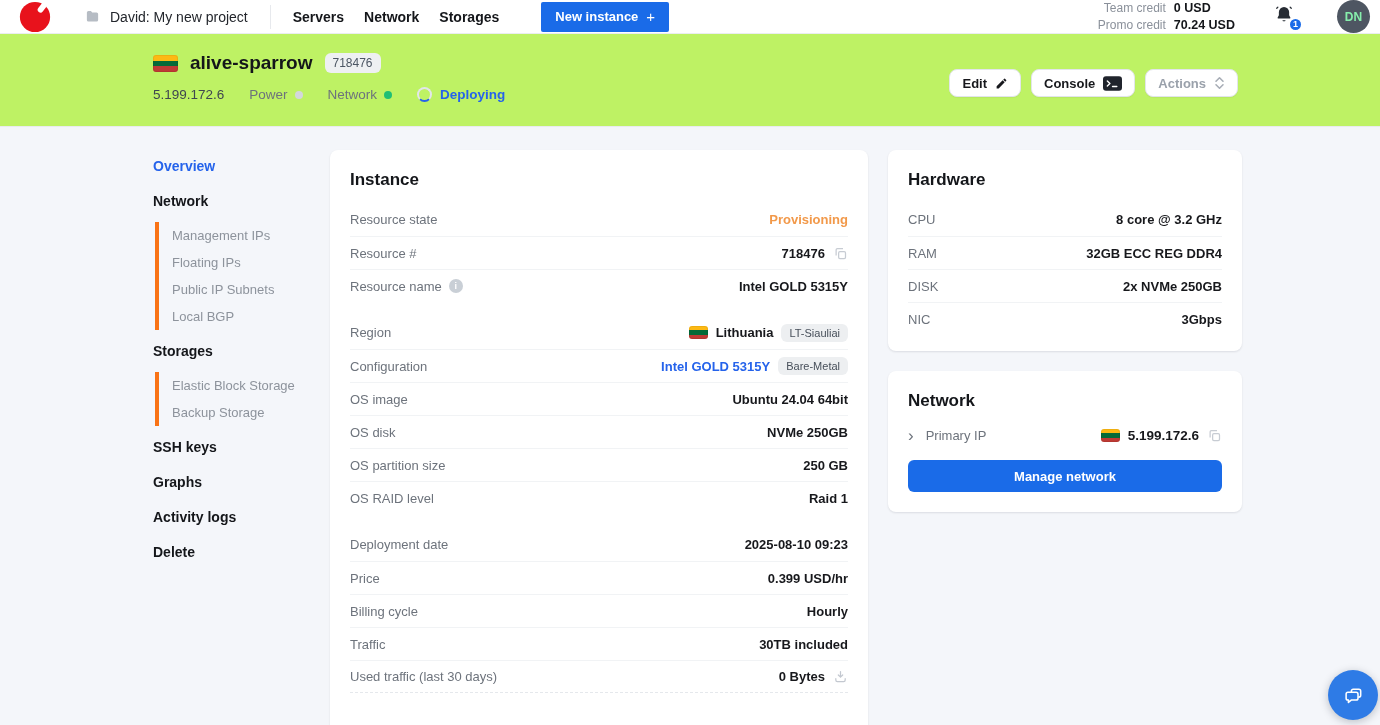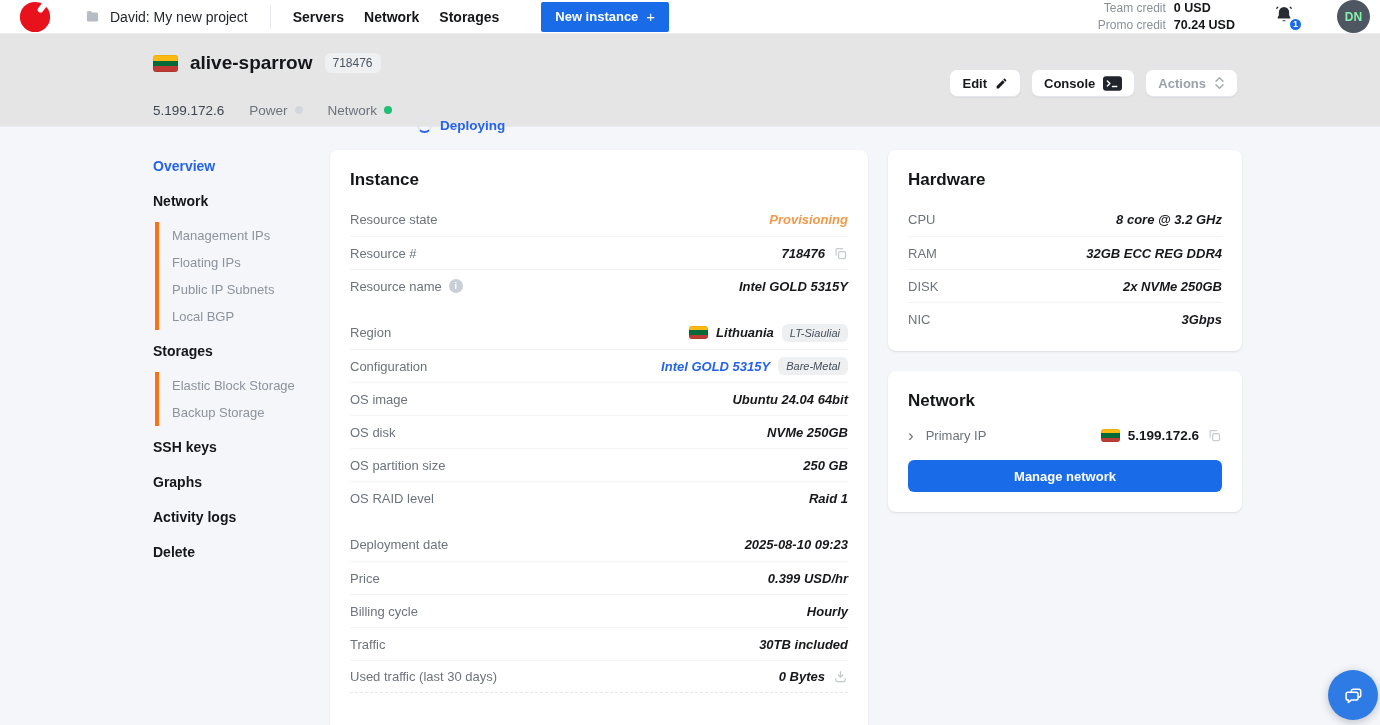--- a/index.html
+++ b/index.html
@@ -26,37 +26,37 @@
   .credit-value { font-size:12.5px; font-weight:700; color:#14161a; }
   .bell-wrap { position:relative; margin-left:38px; width:24px; height:26px; cursor:pointer; }
   .bell-badge { position:absolute; right:-6px; bottom:-2px; width:15px; height:15px; border-radius:50%;
                 background:#1a6be8; border:2px solid #fff; color:#fff; font-size:9px; font-weight:700;
                 display:flex; align-items:center; justify-content:center; }
   .avatar { width:33px; height:33px; border-radius:50%; background:#4e5662; color:#86efac;
             font-size:12px; font-weight:700; display:flex; align-items:center; justify-content:center;
             margin-left:40px; cursor:pointer; }
 
   
-  .page-header { background:#e5e5e5; border-bottom:1px solid #e9ebef; height:93px;
+  .page-header { background:#bef264; border-bottom:1px solid #e9ebef; height:93px;
                  padding:18px 142px 0 153px; display:flex; justify-content:space-between; }
   .title-row { display:flex; align-items:center; gap:12px; }
   .flag { display:inline-block; border-radius:3px;
           background:linear-gradient(#FDB913 0 33.4%, #046A38 33.4% 66.7%, #BE3A34 66.7% 100%);
           box-shadow:inset 0 0 0 1px rgba(0,0,0,.06); }
   .flag-lg { width:25px; height:17px; }
   .flag-sm { width:19px; height:13px; }
   .page-title { font-size:19px; font-weight:700; color:#14161a; }
   .id-badge { background:#eef0f2; color:#4b5563; font-size:12px; padding:3px 8px; border-radius:6px; }
   .status-row { display:flex; align-items:center; gap:25px; margin-top:13px; }
   .status-ip { font-size:13.5px; color:#3f4650; }
   .status-item { display:flex; align-items:center; gap:7px; font-size:13.5px; color:#6d737c; }
   .dot { width:8px; height:8px; border-radius:50%; }
   .dot-gray { background:#d3d7dc; }
   .dot-green { background:#1fbf75; }
-  .deploy-wrap { display:flex; align-items:center; gap:8px;margin-top:31px; }
+  .deploy-wrap { display:flex; align-items:center; gap:8px; }
   .spinner { width:15px; height:15px; border-radius:50%; border:2px solid #e2e6ea;
              border-bottom-color:#2563eb; animation:spin 1.1s linear infinite; }
   @keyframes spin { to { transform:rotate(360deg); } }
   .deploy-label { font-size:13.5px; font-weight:600; color:#2563eb; }
   .ph-actions { display:flex; align-items:flex-start; gap:10px; padding-top:17px; }
   .btn-light { height:28px; background:#fff; border:1px solid #e2e5ea; border-radius:8px;
                font-size:13px; font-weight:600; color:#17181c; padding:0 12px;
                display:flex; align-items:center; gap:8px; cursor:pointer;
                box-shadow:0 1px 1px rgba(16,24,40,.04); font-family:inherit; }
   .btn-light.disabled { color:#9aa1ab; cursor:default; }
@@ -72,21 +72,21 @@
 
   .card { background:#fff; border-radius:8px;
           box-shadow:0 1px 2px rgba(16,24,40,.06), 0 1px 3px rgba(16,24,40,.05); }
   .card-instance { flex:0 0 538px; padding:20px 20px 20px; min-height:610px; }
   .card-title { font-size:17px; font-weight:700; color:#14161a; }
   .rows-group { margin-top:13px; }
   .rows-group + .rows-group { margin-top:14px; }
   .row { display:flex; justify-content:space-between; align-items:center; min-height:33px; }
   .row + .row { border-top:1px solid #f1f3f5; }
   .row-label { font-size:13px; color:#6d737c; display:flex; align-items:center; gap:7px; }
-  .row-value { font-size:13px; font-weight:700; color:#17181c; display:flex; align-items:center; gap:8px;font-style:italic; }
+  .row-value { font-size:13px; font-weight:700; color:#17181c; display:flex; align-items:center; gap:8px; }
   .value-orange { color:#f2994a; font-weight:600; }
   .value-link { color:#2563eb; cursor:pointer; }
   .pill { background:#edeff1; color:#474f5a; font-size:11px; font-weight:400; padding:3px 8px; border-radius:6px; }
   .row-dashed-end { border-bottom:1px dashed #e5e8ec; }
   .info-icon { width:14px; height:14px; border-radius:50%; background:#c9cfd6; color:#fff;
                font-size:9px; font-weight:700; display:inline-flex; align-items:center;
                justify-content:center; font-style:normal; cursor:pointer; }
   .icon-btn { display:inline-flex; cursor:pointer; }
 
   .right-col { flex:0 0 354px; }

